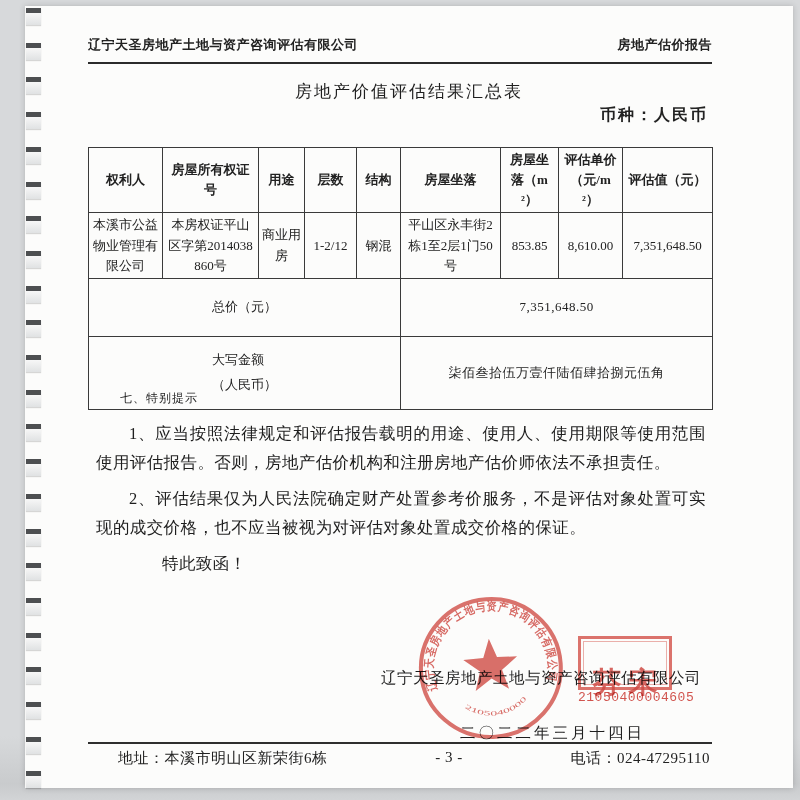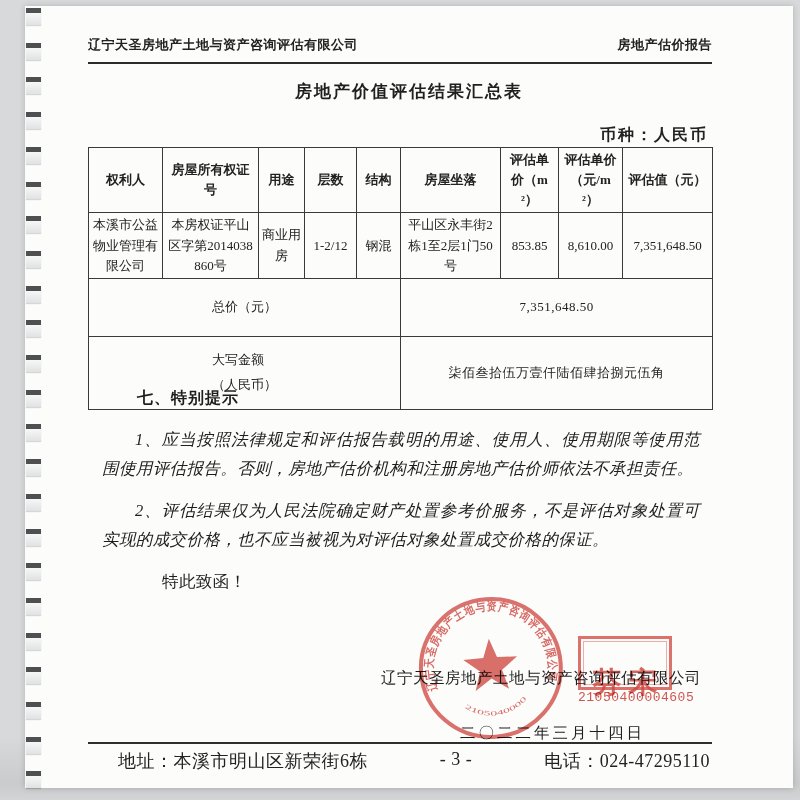--- a/index.html
+++ b/index.html
@@ -22,25 +22,25 @@
     z-index:5;
   }
   .doc-header{
     position:absolute;left:63px;top:30px;width:624px;
     display:flex;justify-content:space-between;align-items:flex-end;
     font-size:13px;font-weight:bold;letter-spacing:.5px;
     border-bottom:2px solid #2b2b2b;padding-bottom:8px;
   }
   .doc-title{
     position:absolute;left:0;top:74px;width:768px;text-align:center;
-    font-size:17px;font-weight:700;letter-spacing:2px;color:#1f1f1f;
+    font-size:17px;font-weight:400;letter-spacing:2px;color:#1f1f1f;
   }
   .currency{
     position:absolute;top:99px;right:85px;
-    font-size:16px;font-weight:600;letter-spacing:2px;margin-top:20px;
+    font-size:16px;font-weight:600;letter-spacing:2px;
   }
   table.summary{
     position:absolute;left:63px;top:141px;width:624px;height:228px;
     border-collapse:collapse;table-layout:fixed;
     font-size:13px;
   }
   table.summary th,table.summary td{
     border:1.5px solid #3a3a3a;text-align:center;vertical-align:middle;
     padding:2px 3px;line-height:1.55;word-break:break-all;
   }
@@ -50,33 +50,33 @@
   tr.r-total{height:58px;}
   tr.r-caps{height:73px;margin-top:48px;}
   td.val-left{text-align:left;padding-left:14px;letter-spacing:.5px;}
   .caps-label{display:inline-block;text-align:left;line-height:1.9;}
   .notes{
     position:absolute;left:63px;top:378px;width:626px;
     font-size:16.5px;line-height:28.4px;text-align:justify;
     letter-spacing:.4px;color:#1e1e1e;
   }
   .notes h3{
-    margin:0;padding-left:49px;font-size:16px;font-weight:bold;letter-spacing:1px;
-  }
-  .notes p{margin:14px;text-indent:2em;font-style:italic;}
+    margin:0;padding-left:32px;font-size:12px;font-weight:normal;letter-spacing:1px;
+  }
+  .notes p{margin:8px;text-indent:2em;}
   .closing{padding-left:74px;}
   .sig-line{position:absolute;font-size:15.5px;letter-spacing:.5px;color:#1e1e1e;white-space:nowrap;z-index:2;}
   .sig-company{top:662px;right:92px;}
   .sig-rep{top:691px;right:152px;letter-spacing:2px;}
   .sig-date{top:717px;right:148px;letter-spacing:3px;}
   .doc-footer{
     position:absolute;left:63px;top:736px;width:624px;
     border-top:2px solid #2e2e2e;padding-top:5px;
     display:flex;justify-content:space-between;
-    font-size:18px;letter-spacing:.5px;
+    font-size:15px;letter-spacing:.5px;
   }
   .doc-footer .addr{padding-left:30px;}
   .doc-footer .phone{padding-right:2px;}
   .seal-round{
     position:absolute;left:390px;top:588px;width:152px;height:152px;
     opacity:.88;mix-blend-mode:multiply;z-index:3;pointer-events:none;
     transform:rotate(-4deg);
   }
   .seal-square{
     position:absolute;left:553px;top:630px;width:88px;height:48px;
@@ -148,21 +148,21 @@
         <col style="width:90px">
     </colgroup>
     <tbody>
         <tr class="r-head">
       <th>权利人</th>
       <th>房屋所有权证号</th>
       <th>用途</th>
       <th>层数</th>
       <th>结构</th>
       <th>房屋坐落</th>
-      <th>评估单价（m²）</th>
+      <th>房屋坐落（m²）</th>
       <th>评估单价（元/m²）</th>
       <th>评估值（元）</th>
     </tr>
     <tr class="r-data">
       <td>本溪市公益物业管理有限公司</td>
       <td>本房权证平山区字第2014038860号</td>
       <td>商业用房</td>
       <td>1-2/12</td>
       <td>钢混</td>
       <td>平山区永丰街2栋1至2层1门50号</td>

